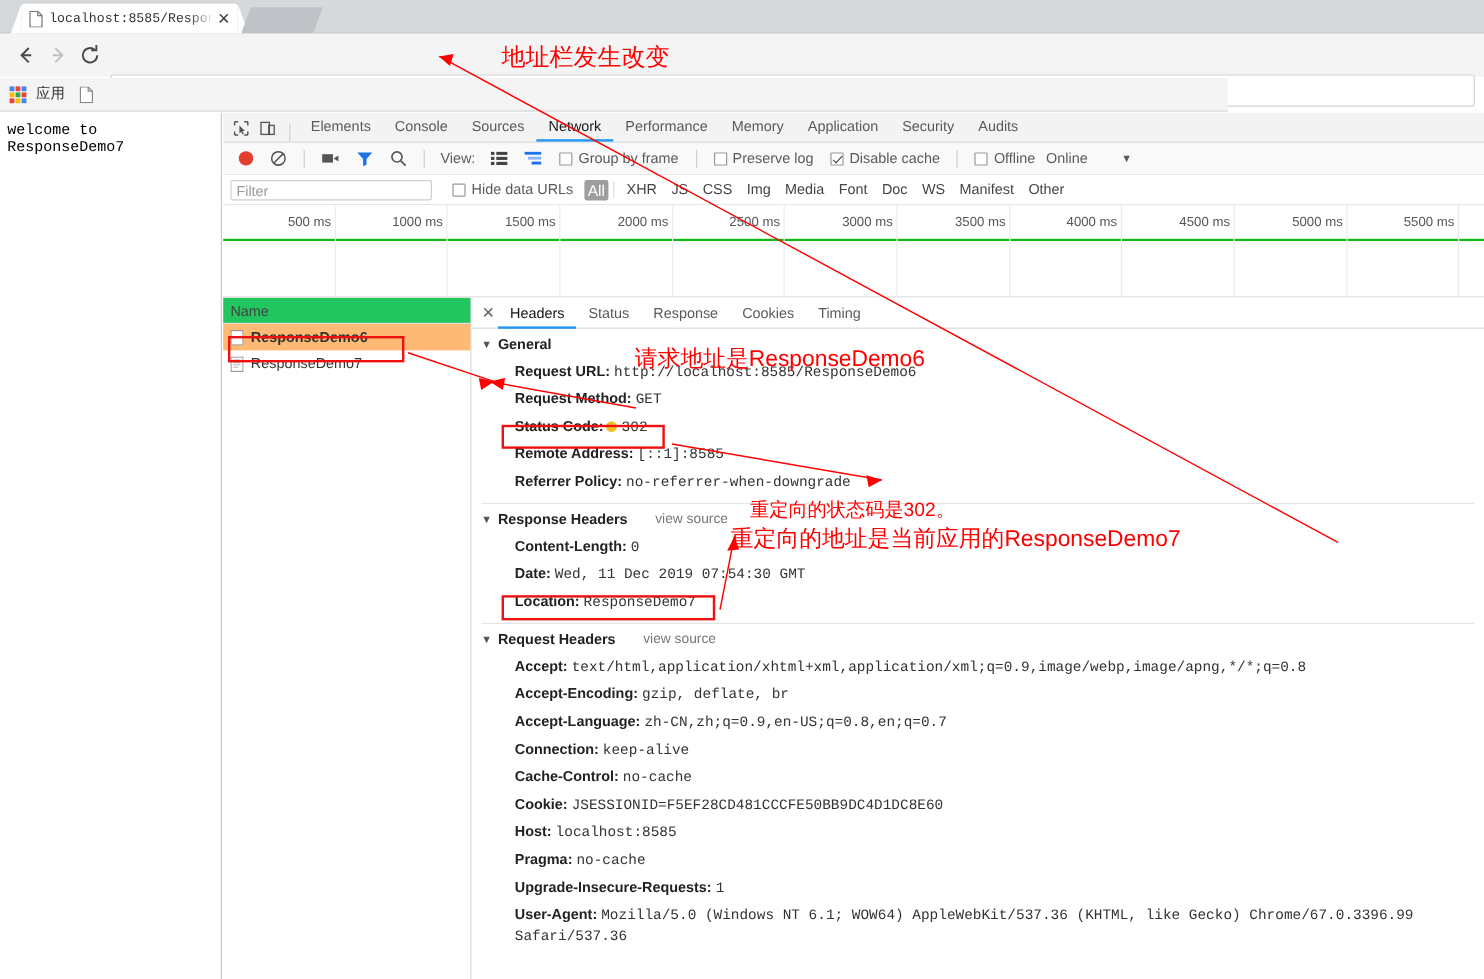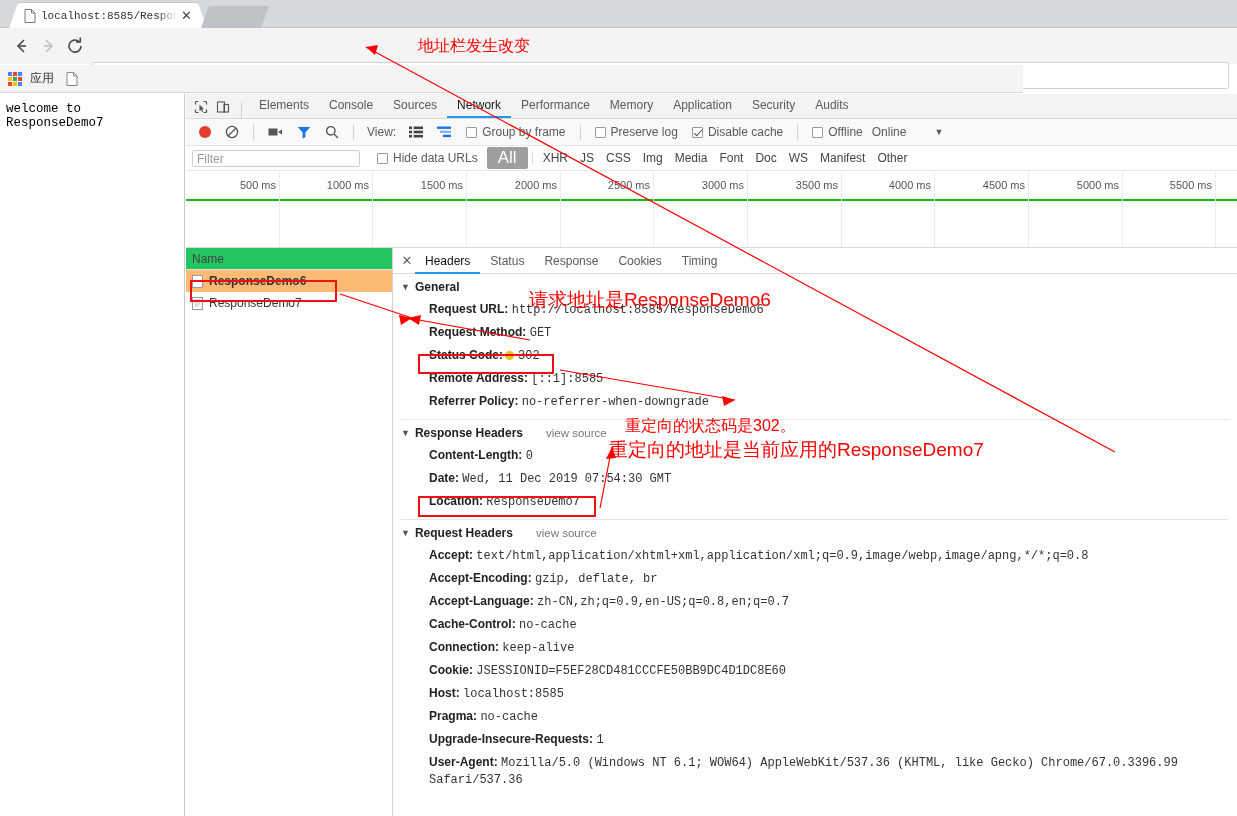--- a/index.html
+++ b/index.html
@@ -123,21 +123,21 @@
 
   .dt-filterbar{
     height:25px; display:flex; align-items:center; padding-left:6px;
     border-bottom:1px solid #e6e6e6; background:#fff; white-space:nowrap;
   }
   .filter-input{
     width:168px; height:17px; border:1px solid #cfcfcf; border-radius:2px;
     font-size:12px; color:#999; padding:0 4px; line-height:17px; background:#fff;
   }
   .type-all{
-    background:#9e9e9e; color:#fff; border-radius:2px; padding:1px 11px; font-size:17px;
+    background:#9e9e9e; color:#fff; border-radius:2px; padding:1px 3px; font-size:13px;
   }
   .type-item{ padding:0 6px; color:#444; font-size:12px; }
   .vline{ width:1px; height:14px; background:#dcdcdc; margin:0 4px; }
 
   
   .overview{ height:30px; position:relative; border-bottom:2px solid #14b814; background:#fff; }
   .ovtick{
     position:absolute; top:0; height:30px; border-right:1px solid #ececec;
   }
   .ovlabel{
@@ -495,38 +495,38 @@
             <div class="divider"></div>
             <div class="sect">
               <div class="sect-title">
                 <span class="tri">▼</span>
                 <span>Request Headers</span>
                 <span class="viewsrc">view source</span>
               </div>
               <div class="hrow"><span class="hkey">Accept:</span> <span class="hval">text/html,application/xhtml+xml,application/xml;q=0.9,image/webp,image/apng,*/*;q=0.8</span></div>
               <div class="hrow"><span class="hkey">Accept-Encoding:</span> <span class="hval">gzip, deflate, br</span></div>
               <div class="hrow"><span class="hkey">Accept-Language:</span> <span class="hval">zh-CN,zh;q=0.9,en-US;q=0.8,en;q=0.7</span></div>
+              <div class="hrow"><span class="hkey">Connection:</span> <span class="hval">keep-alive</span></div>
               <div class="hrow"><span class="hkey">Cache-Control:</span> <span class="hval">no-cache</span></div>
-              <div class="hrow"><span class="hkey">Connection:</span> <span class="hval">keep-alive</span></div>
               <div class="hrow"><span class="hkey">Cookie:</span> <span class="hval">JSESSIONID=F5EF28CD481CCCFE50BB9DC4D1DC8E60</span></div>
               <div class="hrow"><span class="hkey">Host:</span> <span class="hval">localhost:8585</span></div>
               <div class="hrow"><span class="hkey">Pragma:</span> <span class="hval">no-cache</span></div>
               <div class="hrow"><span class="hkey">Upgrade-Insecure-Requests:</span> <span class="hval">1</span></div>
               <div class="hrow"><span class="hkey">User-Agent:</span> <span class="hval">Mozilla/5.0 (Windows NT 6.1; WOW64) AppleWebKit/537.36 (KHTML, like Gecko) Chrome/67.0.3396.99 Safari/537.36</span></div>
             </div>
           </div>
       </div>
     </div>
   </div>
 
   <div class="redbox" style="left:190px; top:280px; width:147px; height:22px;"></div>
   <div class="redbox" style="left:418px; top:354px; width:136px; height:20px;"></div>
   <div class="redbox" style="left:418px; top:496px; width:178px; height:21px;"></div>
 
-  <div class="anno" style="left:418px; top:36px; font-size:16px;">地址栏发生改变</div>
+  <div class="anno" style="left:418px; top:36px; font-size:20px;">地址栏发生改变</div>
   <div class="anno" style="left:529px; top:288px; font-size:19px;">请求地址是ResponseDemo6</div>
   <div class="anno" style="left:625px; top:416px; font-size:16px;">重定向的状态码是302。</div>
   <div class="anno" style="left:609px; top:438px; font-size:19px;">重定向的地址是当前应用的ResponseDemo7</div>
 
   <svg class="overlay">
 
     <line x1="1115" y1="452" x2="366" y2="47" stroke="#ff0000" stroke-width="1.2"></line>
     <polygon points="366,47 378,45 375,55" fill="#ff0000"></polygon>
 
     <line x1="530" y1="340" x2="408" y2="318" stroke="#ff0000" stroke-width="1.2"></line>

